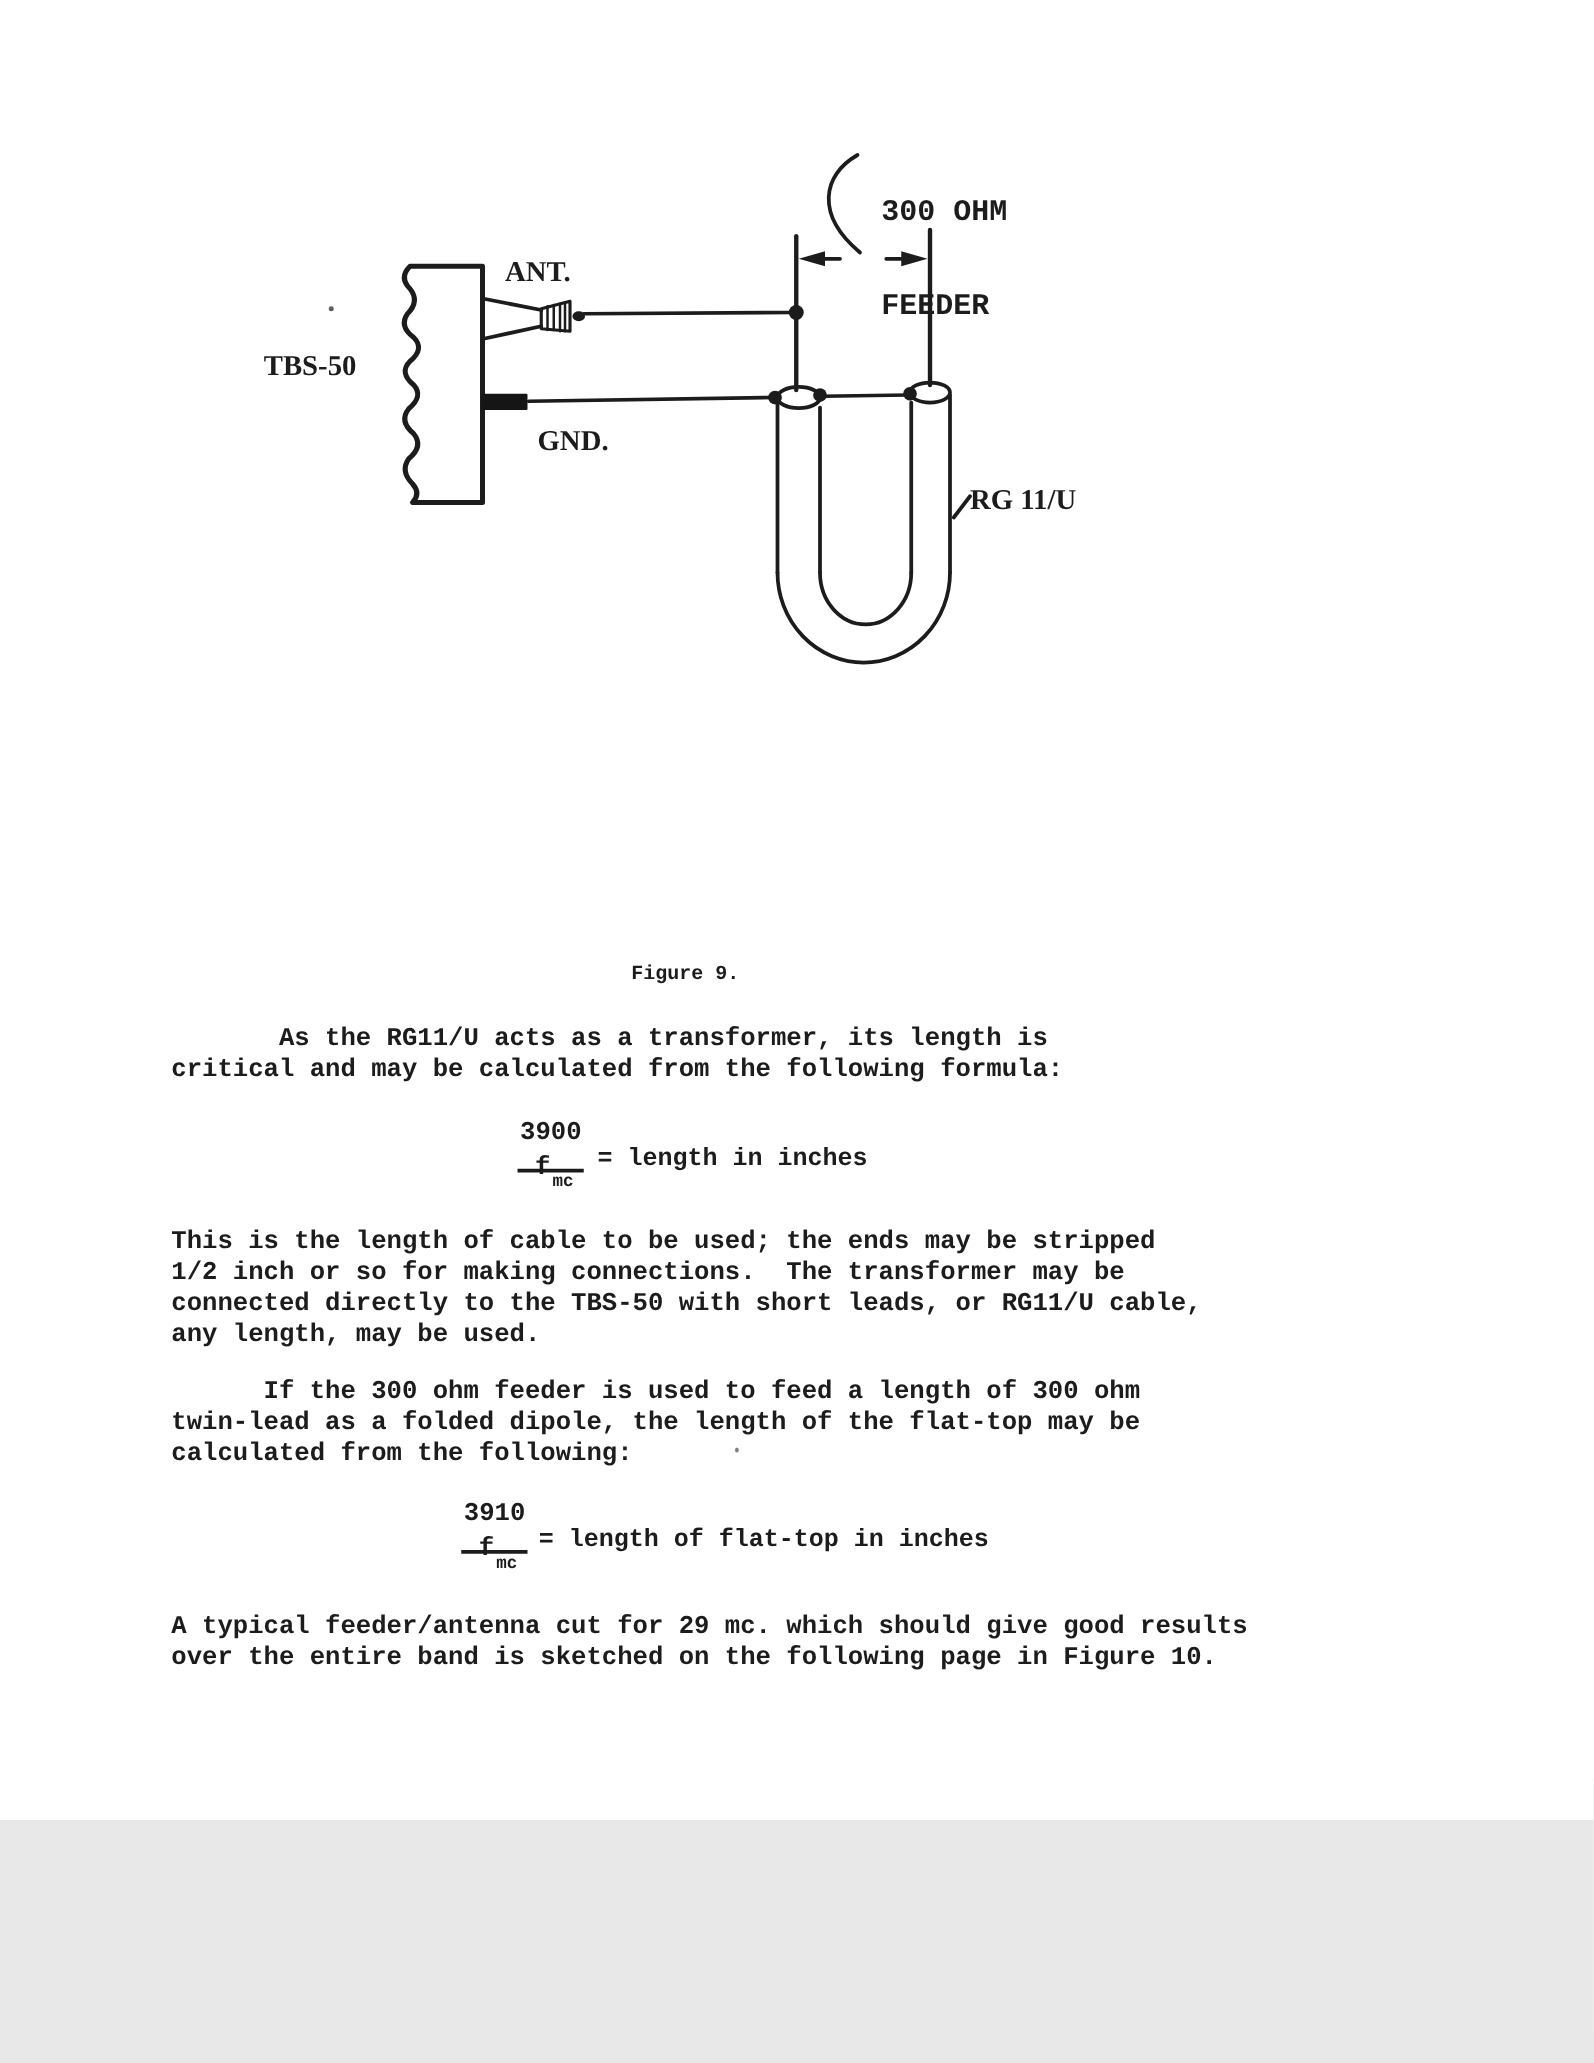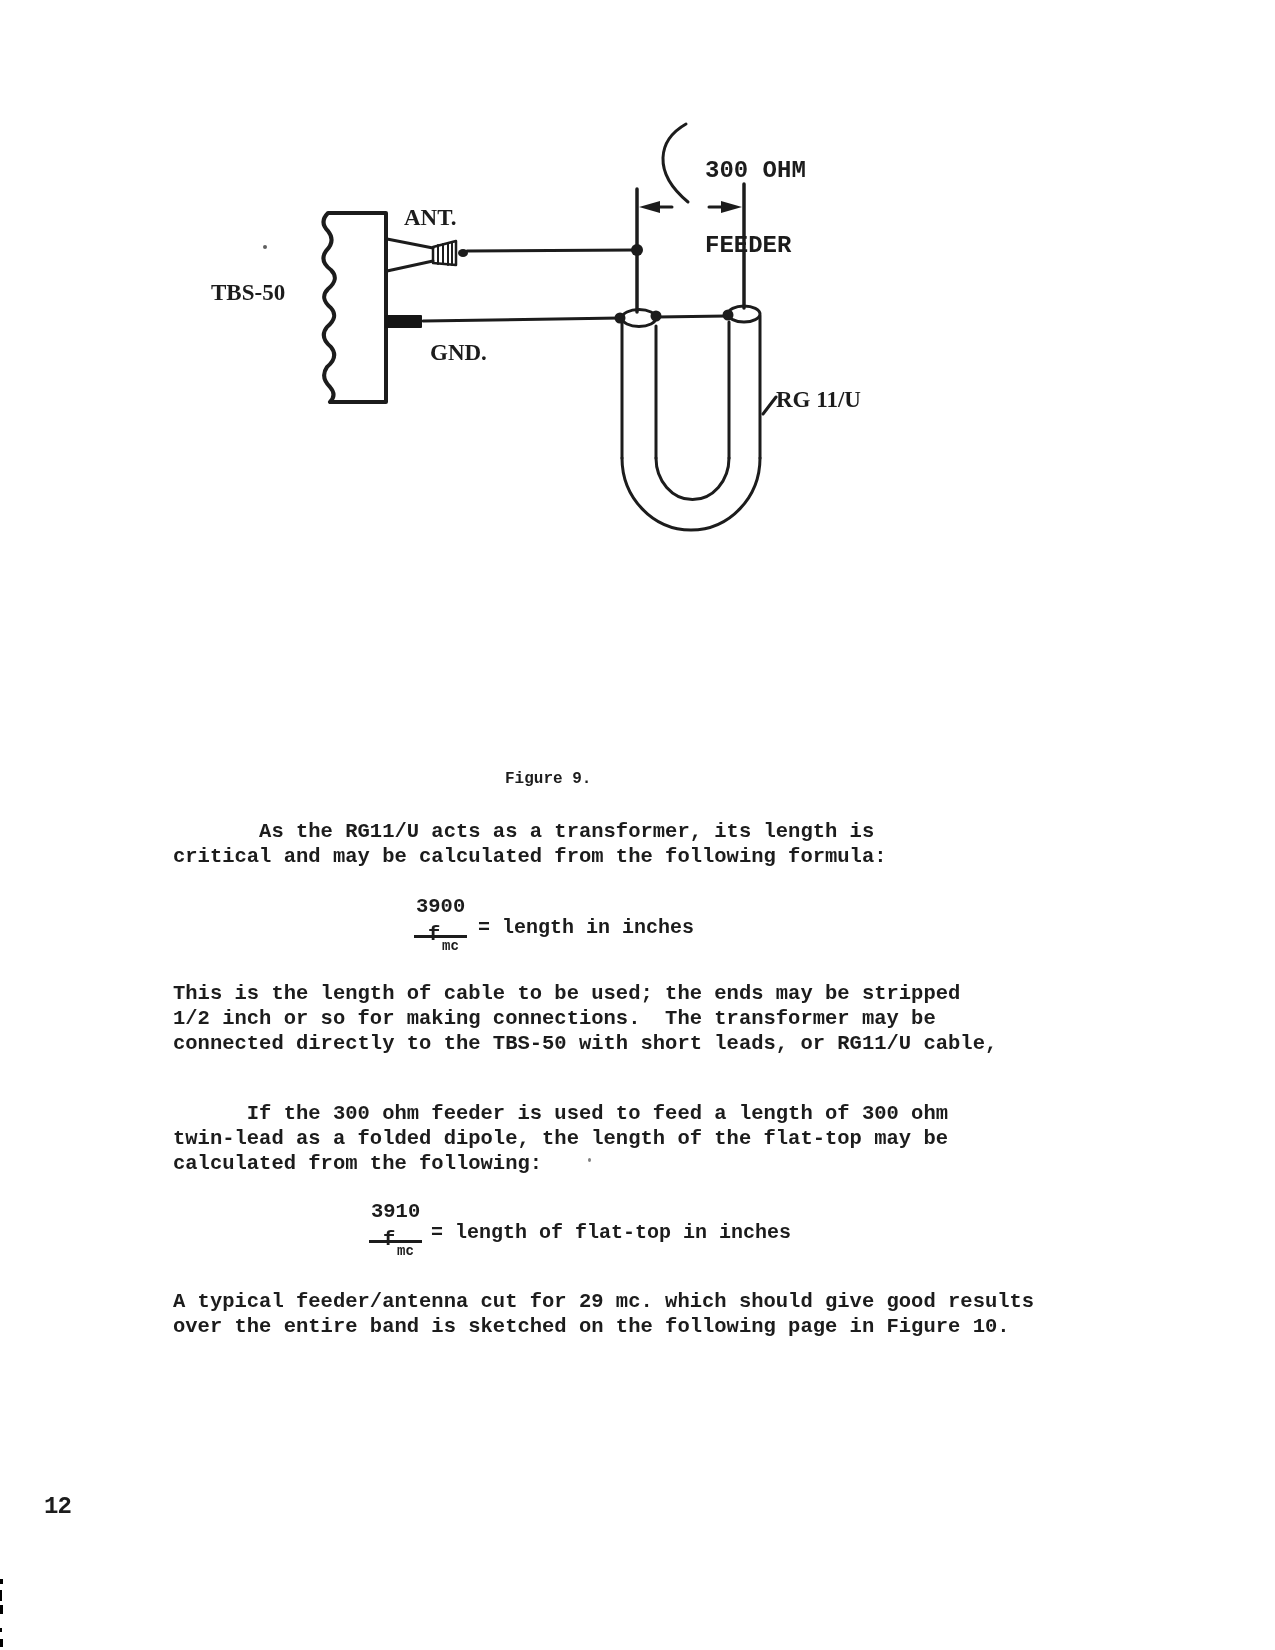--- a/index.html
+++ b/index.html
@@ -1,26 +1,26 @@
 <!DOCTYPE html>
 <html><head>
 <meta charset="utf-8">
 <style>
   html,body{margin:0;padding:0;background:#e8e8e8;}
   .page{
     position:relative;
-    width:1275px;height:1650px;
+    width:1275px;height:1456px;
     background:#ffffff;
     overflow:hidden;
     font-family:"Liberation Mono","DejaVu Sans Mono",monospace;
     font-weight:bold;
     color:#1c1c1c;
   }
   .txt{position:absolute;font-size:20.5px;line-height:25px;}
-  .txt span{display:block;white-space:pre;margin-left:36px;}
+  .txt span{display:block;white-space:pre;}
   .caption{position:absolute;font-size:16px;white-space:pre;}
   .dlabel{position:absolute;white-space:pre;}
   .dlabel span{display:block;white-space:pre;}
   .lab23{font-size:23px;line-height:25px;font-family:Liberation Serif, serif;}
   .lab24{font-size:24px;line-height:25px;}
   .frac-num{position:absolute;font-size:20.5px;line-height:20px;
     border-bottom:3px solid #1c1c1c;padding:0 2px 18px 2px;white-space:pre;}
   .frac-den{position:absolute;font-size:20.5px;line-height:20px;white-space:pre;}
   .frac-sub{position:absolute;font-size:14px;line-height:14px;white-space:pre;}
   .frhs{position:absolute;font-size:20px;line-height:25px;white-space:pre;margin-top:16px;}
@@ -101,20 +101,21 @@
     <span class="frac-num" style="left:414px;top:897px;">3900</span>
     <span class="frac-den" style="left:428px;top:925px;">f</span>
     <span class="frac-sub" style="left:442px;top:939px;">mc</span>
     <span class="frhs" style="left:478px;top:899px;">= length in inches</span>
   </div>
 
   <div class="txt" style="left:137px;top:981px;">
     <span>This is the length of cable to be used; the ends may be stripped</span>
     <span>1/2 inch or so for making connections.  The transformer may be</span>
     <span>connected directly to the TBS-50 with short leads, or RG11/U cable,</span>
+    <span>any length, may be used.</span>
   </div>
 
   <div class="txt" style="left:137px;top:1101px;">
     <span>      If the 300 ohm feeder is used to feed a length of 300 ohm</span>
     <span>twin-lead as a folded dipole, the length of the flat-top may be</span>
     <span>calculated from the following:</span>
   </div>
 
   <div>
     <span class="frac-num" style="left:369px;top:1202px;">3910</span>

